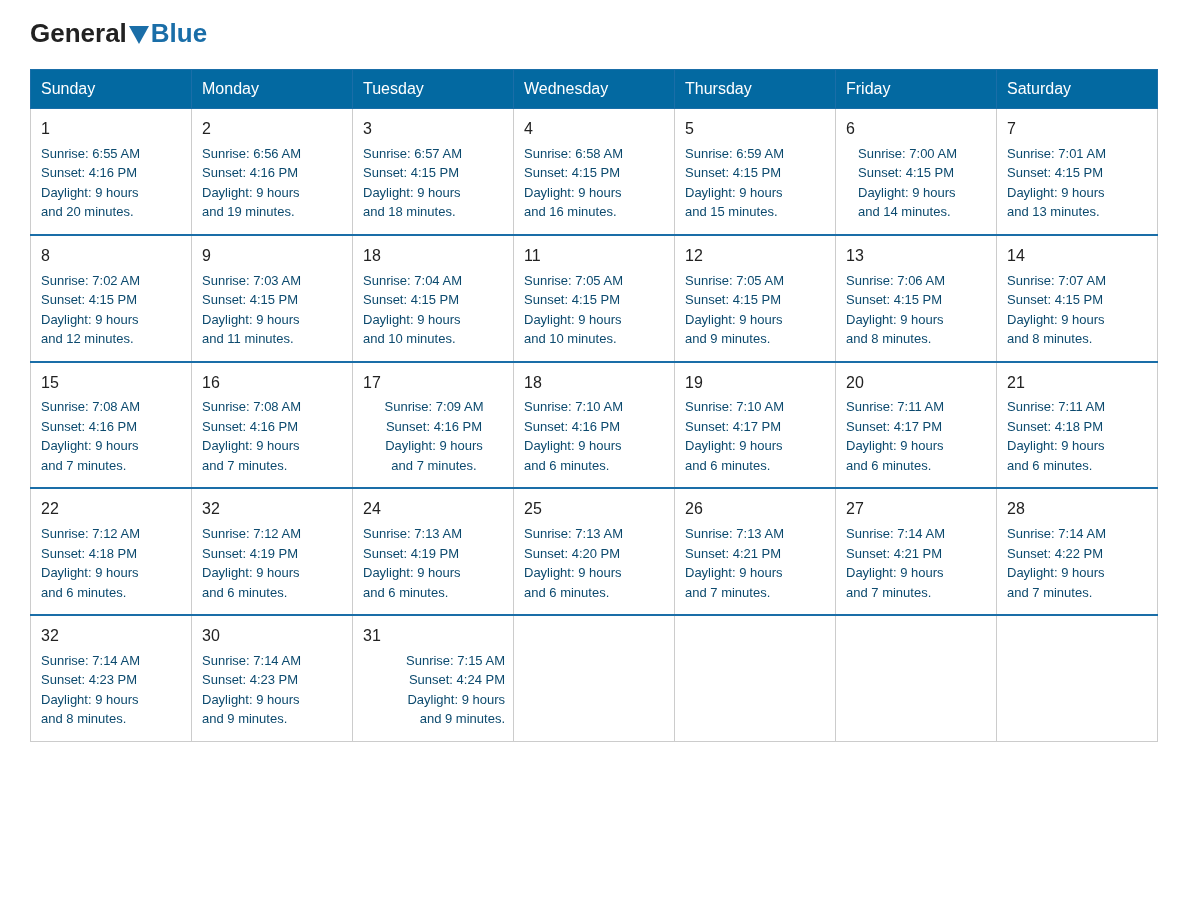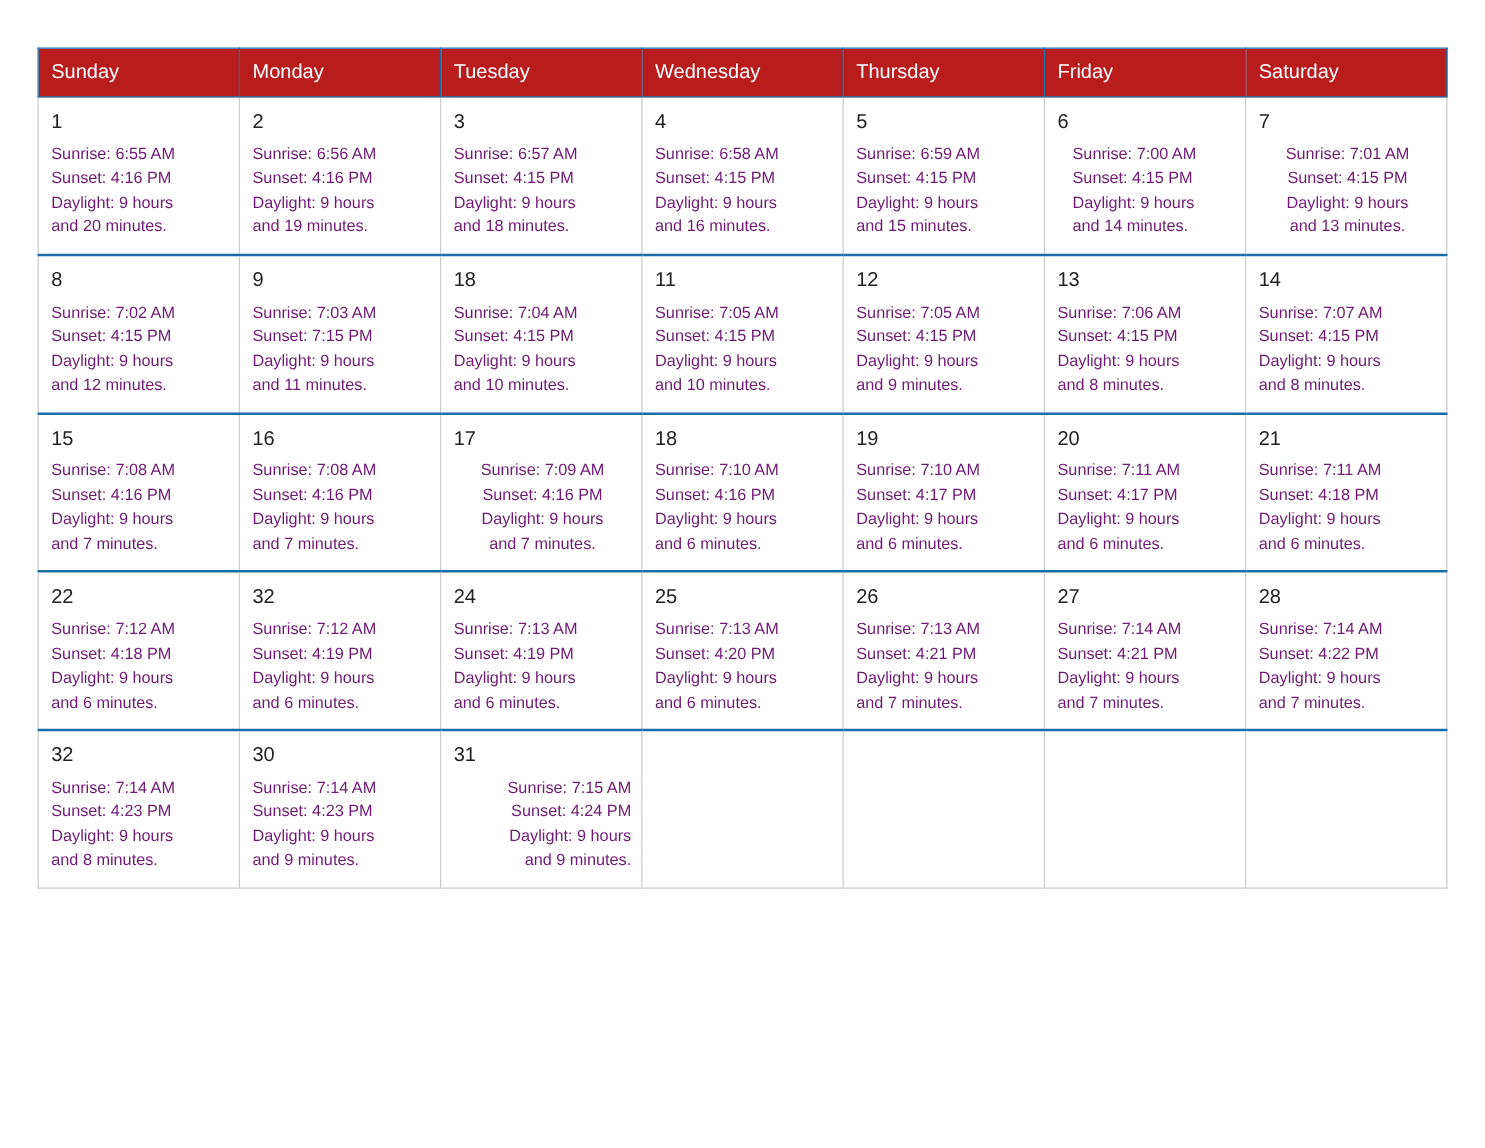--- a/index.html
+++ b/index.html
@@ -69,21 +69,21 @@
       font-size: 20px;
       color: #444;
       margin-top: 4px;
     }
     table {
       width: 100%;
       border-collapse: collapse;
       table-layout: fixed;
     }
     thead tr th {
-      background: #b91c1c;
+      background: #0369a1;
       color: #fff;
       font-size: 16px;
       font-weight: normal;
       padding: 10px 8px 10px 10px;
       text-align: left;
       border: 1px solid #1a6ea8;
     }
     tbody tr td {
       vertical-align: top;
       padding: 8px 8px 12px 10px;
@@ -95,34 +95,42 @@
     }
     tbody tr td .day-num {
       font-size: 16px;
       font-weight: normal;
       display: block;
       margin-bottom: 2px;
       color: #222;
     }
     tbody tr td .day-info {
       font-size: 13px;
-      color: #701a75;
+      color: #0c4a6e;
       line-height: 1.5;
     }
     tbody tr:not(:last-child) td {
       border-bottom: 2px solid #1a6ea8;
     }
     .empty-cell {
       background: #fff;
     }
   </style>
 </head>
 <body>
 
 <div id="header">
+  <div id="logo">
+    <div id="logo-text">
+      <span id="logo-general">General</span>
+      <span id="logo-triangle"></span>
+      <span id="logo-blue">Blue</span>
+    </div>
+    <div id="logo-underline"></div>
+  </div>
 </div>
 
 <table>
   <thead>
     <tr>
     <th>Sunday</th>
         <th>Monday</th>
         <th>Tuesday</th>
         <th>Wednesday</th>
         <th>Thursday</th>
@@ -169,38 +177,38 @@
         </td>
         <td>
           <span class="day-num">6</span>
           <div class="day-info" style="white-space: pre-line; margin-left: 12px;">Sunrise: 7:00 AM
 Sunset: 4:15 PM
 Daylight: 9 hours
 and 14 minutes.</div>
         </td>
         <td>
           <span class="day-num">7</span>
-          <div class="day-info" style="white-space: pre-line; text-align: center;">Sunrise: 7:01 AM
+          <div class="day-info" style="white-space: pre-line;">Sunrise: 7:01 AM
 Sunset: 4:15 PM
 Daylight: 9 hours
 and 13 minutes.</div>
         </td>
       </tr>
       <tr>
         <td>
           <span class="day-num">8</span>
           <div class="day-info" style="white-space: pre-line;">Sunrise: 7:02 AM
 Sunset: 4:15 PM
 Daylight: 9 hours
 and 12 minutes.</div>
         </td>
         <td>
           <span class="day-num">9</span>
           <div class="day-info" style="white-space: pre-line;">Sunrise: 7:03 AM
-Sunset: 7:15 PM
+Sunset: 4:15 PM
 Daylight: 9 hours
 and 11 minutes.</div>
         </td>
         <td>
           <span class="day-num">18</span>
           <div class="day-info" style="white-space: pre-line;">Sunrise: 7:04 AM
 Sunset: 4:15 PM
 Daylight: 9 hours
 and 10 minutes.</div>
         </td>

